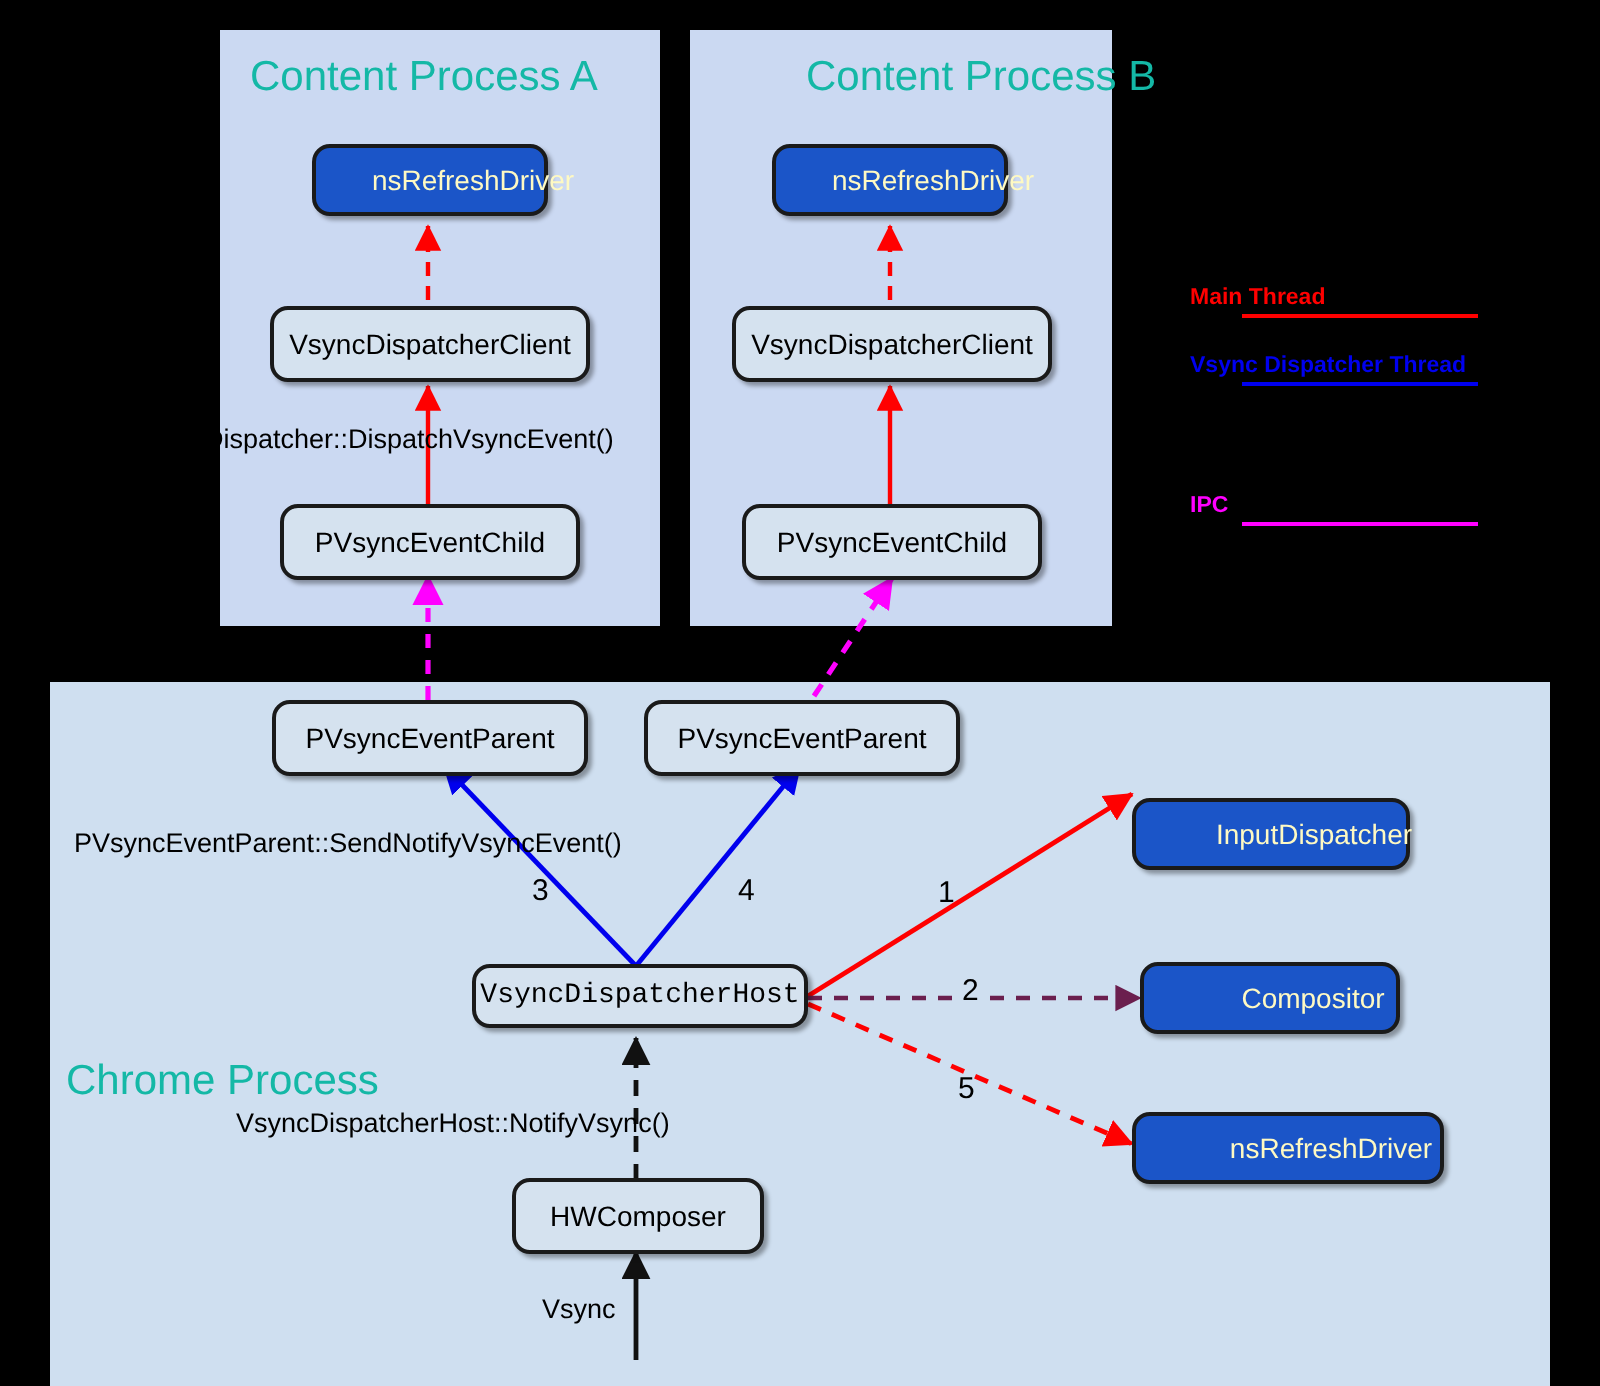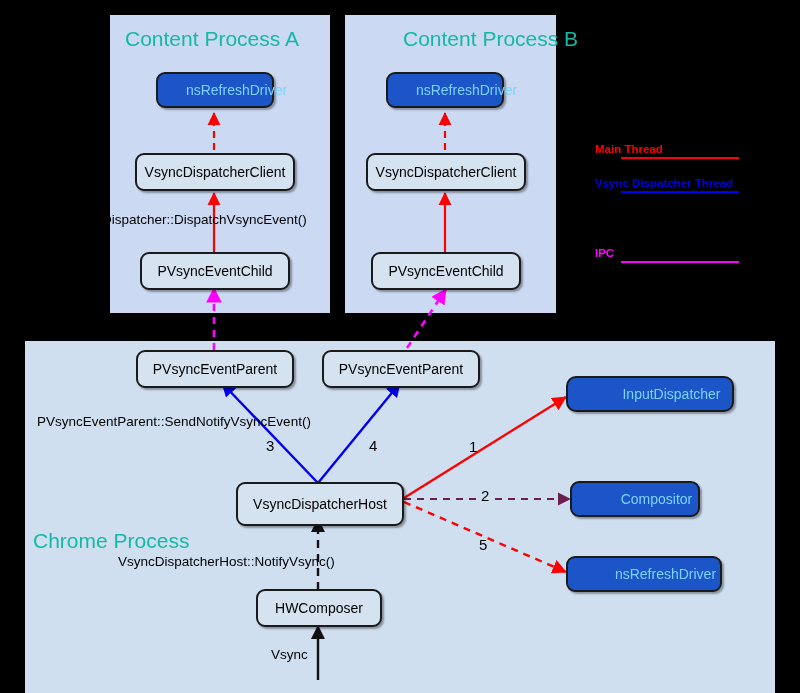--- a/index.html
+++ b/index.html
@@ -42,21 +42,21 @@
     font-size: 14px;
     color: #000000;
     white-space: nowrap;
     box-shadow: 2px 2px 2px rgba(0,0,0,0.35);
   }
   .node.light {
     background: #d5e2ef;
   }
   .node.blue {
     background: #1b55c8;
-    color: #7dd3fc;
+    color: #fef9c3;
     padding-left: 43px;
   }
   
   .edge-label {
     position: absolute;
     font-size: 13.5px;
     color: #000000;
     white-space: nowrap;
   }
   .num-label {
@@ -160,25 +160,25 @@
   <div class="node blue" style="left:386px; top:72px; width:118px; height:36px;">nsRefreshDriver</div>
 
   <div class="node light" style="left:366px; top:153px; width:160px; height:38px;">VsyncDispatcherClient</div>
 
   <div class="node light" style="left:371px; top:252px; width:150px; height:38px;">PVsyncEventChild</div>
 
   <div class="node light" style="left:136px; top:350px; width:158px; height:38px;">PVsyncEventParent</div>
 
   <div class="node light" style="left:322px; top:350px; width:158px; height:38px;">PVsyncEventParent</div>
 
-  <div class="node light" style="left:236px; top:482px; width:168px; height:44px;">VsyncDispatcherHost</div>
+  <div class="node light" style="left:236px; top:482px; width:168px; height:32px;font-family:Liberation Mono, monospace;">VsyncDispatcherHost</div>
 
   <div class="node light" style="left:256px; top:589px; width:126px; height:38px;">HWComposer</div>
 
-  <div class="node blue" style="left:566px; top:376px; width:168px; height:36px;border-radius:10px;">InputDispatcher</div>
+  <div class="node blue" style="left:566px; top:399px; width:139px; height:36px;">InputDispatcher</div>
 
   <div class="node blue" style="left:570px; top:481px; width:130px; height:36px;">Compositor</div>
 
   <div class="node blue" style="left:566px; top:556px; width:156px; height:36px;">nsRefreshDriver</div>
 
   <div class="edge-label clip-label" style="left:110px; top:212px; width:212px;">
     <span style="position:relative; left:-8px;">Dispatcher::DispatchVsyncEvent()</span>
   </div>
 
   <div class="edge-label" style="left:37px; top:414px;">PVsyncEventParent::SendNotifyVsyncEvent()</div>

